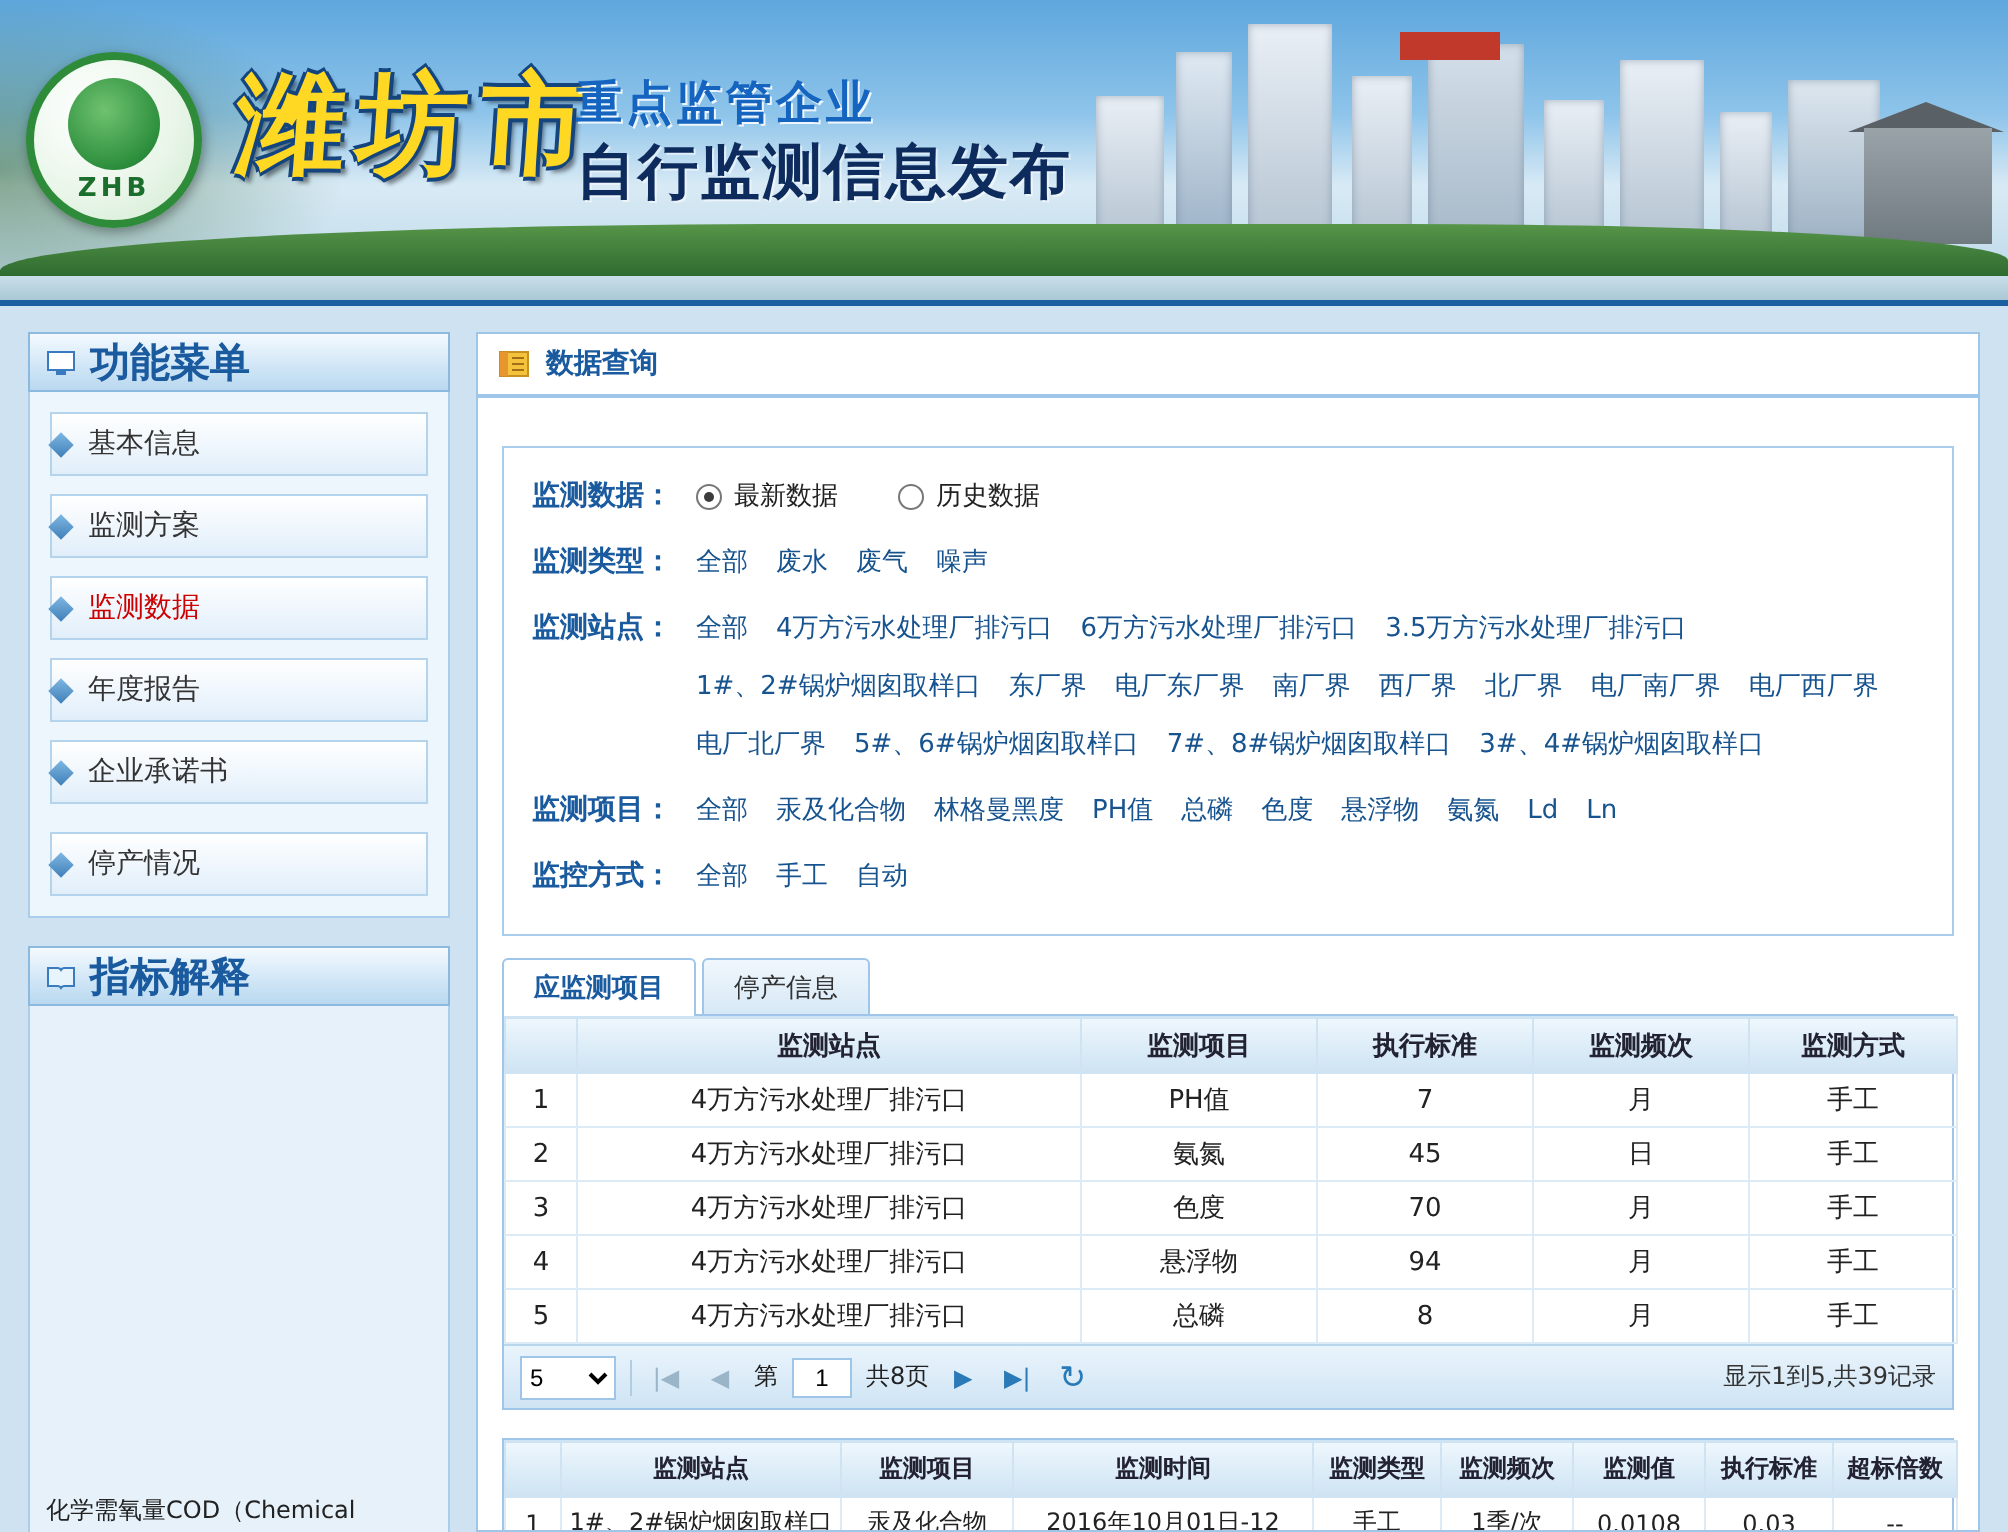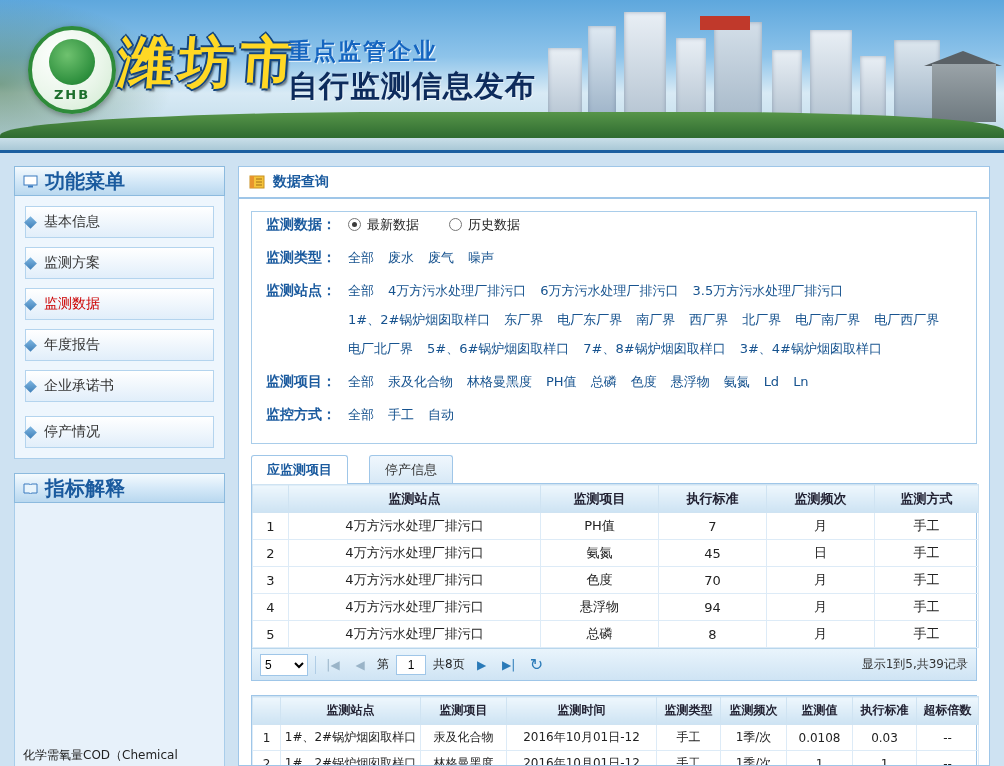--- a/index.html
+++ b/index.html
@@ -33,21 +33,21 @@
   .b9 { left:894px; width:46px; height:80px; background:linear-gradient(180deg,#dde7ef,#9fb3c5); }
   .billboard { position:absolute; left:700px; top:16px; width:50px; height:14px; background:#c0392b; }
   .pav-roof { position:absolute; right:2px; bottom:84px; width:78px; height:15px; background:#5a6166;
     clip-path:polygon(0 100%,50% 0,100% 100%); }
   .pavilion { position:absolute; right:8px; bottom:28px; width:64px; height:58px;
     background:linear-gradient(180deg,#9aa3a8,#6f7a80); }
   .trees { position:absolute; left:0; bottom:12px; width:100%; height:26px;
     background:linear-gradient(180deg,#579549,#2e6b30); border-radius:40% 30% 0 0/90% 70% 0 0; }
   .river { position:absolute; left:0; bottom:0; width:100%; height:12px;
     background:linear-gradient(180deg,#cadfe9,#a9c8d6); }
-  .logo { position:absolute; left:28px; top:26px; width:88px; height:88px; border-radius:50%;
+  .logo { position:absolute; left:13px; top:26px; width:88px; height:88px; border-radius:50%;
     background:radial-gradient(circle at 35% 32%,#ffffff,#eaf6ea 55%,#cfe9cf);
     border:4px solid #2e8b3a; box-shadow:1px 2px 6px rgba(0,0,0,.35); text-align:center; }
   .logo-globe { width:46px; height:46px; margin:9px auto 2px; border-radius:50%;
     background:radial-gradient(circle at 40% 35%,#6fc26f,#2d8f3d 70%,#1c6e2c); }
   .logo-zhb { color:#1c6e2c; font-weight:bold; font-size:13px; letter-spacing:2px; }
   .title-city { position:absolute; left:118px; top:26px; font-size:55px; font-weight:bold;
     color:#ffd824; letter-spacing:6px; transform:skewX(-4deg);
     text-shadow:2px 0 0 #14457e,-2px 0 0 #14457e,0 2px 0 #14457e,0 -2px 0 #14457e,3px 3px 2px rgba(0,0,0,.45); }
   .title-line1 { position:absolute; left:288px; top:36px; font-size:23px; font-weight:bold;
     color:#1565c0; text-shadow:1px 1px 0 rgba(255,255,255,.85); letter-spacing:2px; }
@@ -70,30 +70,30 @@
   .indicator-block { margin-top:14px; }
   .indicator-panel { position:relative; background:#e7f1fa; border:1px solid #a9cdea; border-top:none; height:272px; }
   .marquee-text { position:absolute; left:8px; bottom:10px; font-size:12px; color:#222; white-space:nowrap; }
 
   
   .main { position:absolute; left:238px; top:166px; width:752px; height:600px;
     background:#fff; border:1px solid #9fc6e8; overflow:hidden; }
   .main-header { height:32px; display:flex; align-items:center; gap:8px; padding:0 10px;
     border-bottom:2px solid #9fc6e8; color:#1a5a9e; font-weight:bold; font-size:14px; }
 
-  .filter-box { margin:12px 12px 0; border:1px solid #a9cdea; padding:0 14px 8px; background:#fff; }
+  .filter-box { margin:24px 12px 0; border:1px solid #a9cdea; padding:12px 14px 8px; background:#fff; }
   .frow { display:flex; margin-bottom:8px; line-height:25px; }
   .flabel { width:82px; flex-shrink:0; font-weight:bold; color:#1a5a9e; font-size:14px; }
   .fopts { display:flex; flex-wrap:wrap; column-gap:14px; row-gap:4px; align-items:center; }
   .flink { color:#17538f; font-size:13px; white-space:nowrap; }
   .radio-opt { display:flex; align-items:center; gap:6px; margin-right:16px; cursor:pointer; }
   .radio { width:13px; height:13px; border:1px solid #777; border-radius:50%; background:#fff; position:relative; }
   .radio.checked::after { content:""; position:absolute; inset:3px; background:#3c3c3c; border-radius:50%; }
 
-  .tabs { display:flex; gap:21px; margin:10px 12px 0; position:relative; top:1px; }
+  .tabs { display:flex; gap:3px; margin:10px 12px 0; position:relative; top:1px; }
   .tab { padding:5px 15px; border:1px solid #9fc6e8; border-bottom:none; border-radius:3px 3px 0 0;
     background:linear-gradient(180deg,#f0f7fd,#d6e8f6); font-size:13px; color:#333; cursor:pointer; }
   .tab.active { background:#fff; color:#1a5a9e; font-weight:bold; z-index:2; }
 
   .table-box { margin:0 12px; border:1px solid #9fc6e8; background:#fff; position:relative; z-index:1; }
   table { border-collapse:collapse; width:726px; table-layout:fixed; }
   th { height:28px; background:linear-gradient(180deg,#eef7fd,#cde3f3);
     border:1px solid #cfe3f2; font-size:13px; font-weight:bold; color:#223; }
   td { height:27px; border:1px solid #ddebf7; text-align:center; font-size:13px; color:#222;
     white-space:nowrap; overflow:hidden; }

